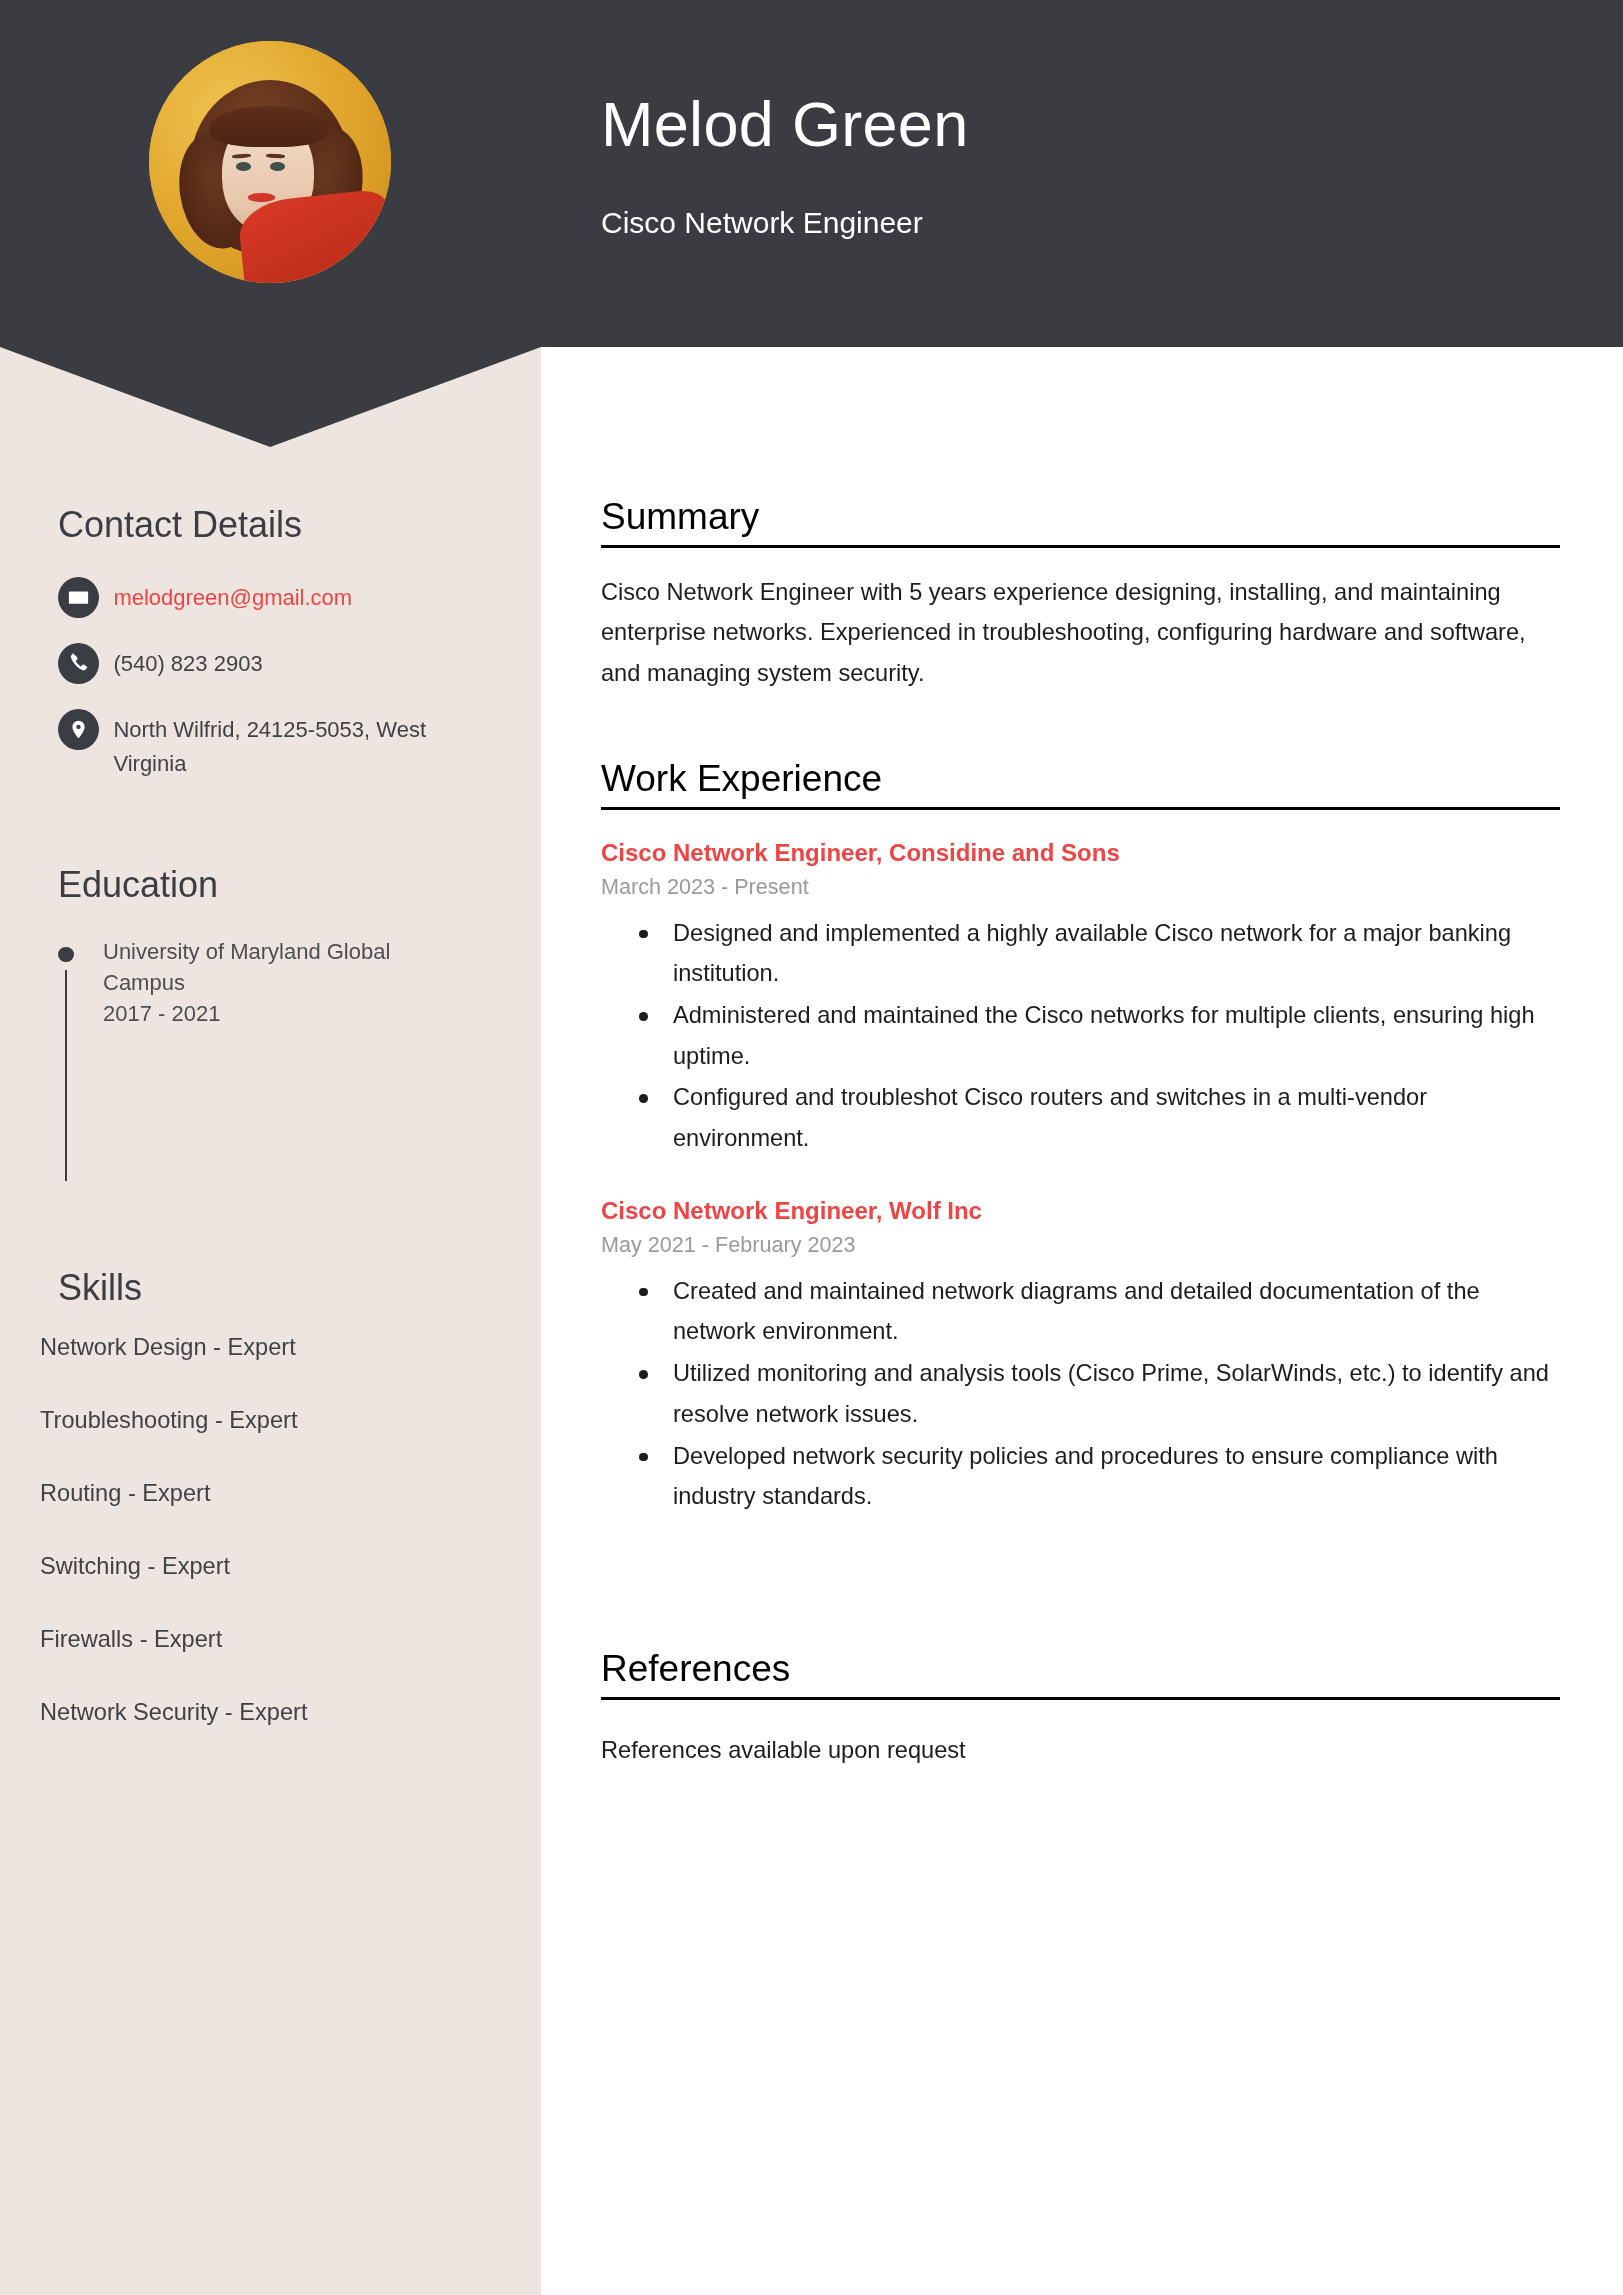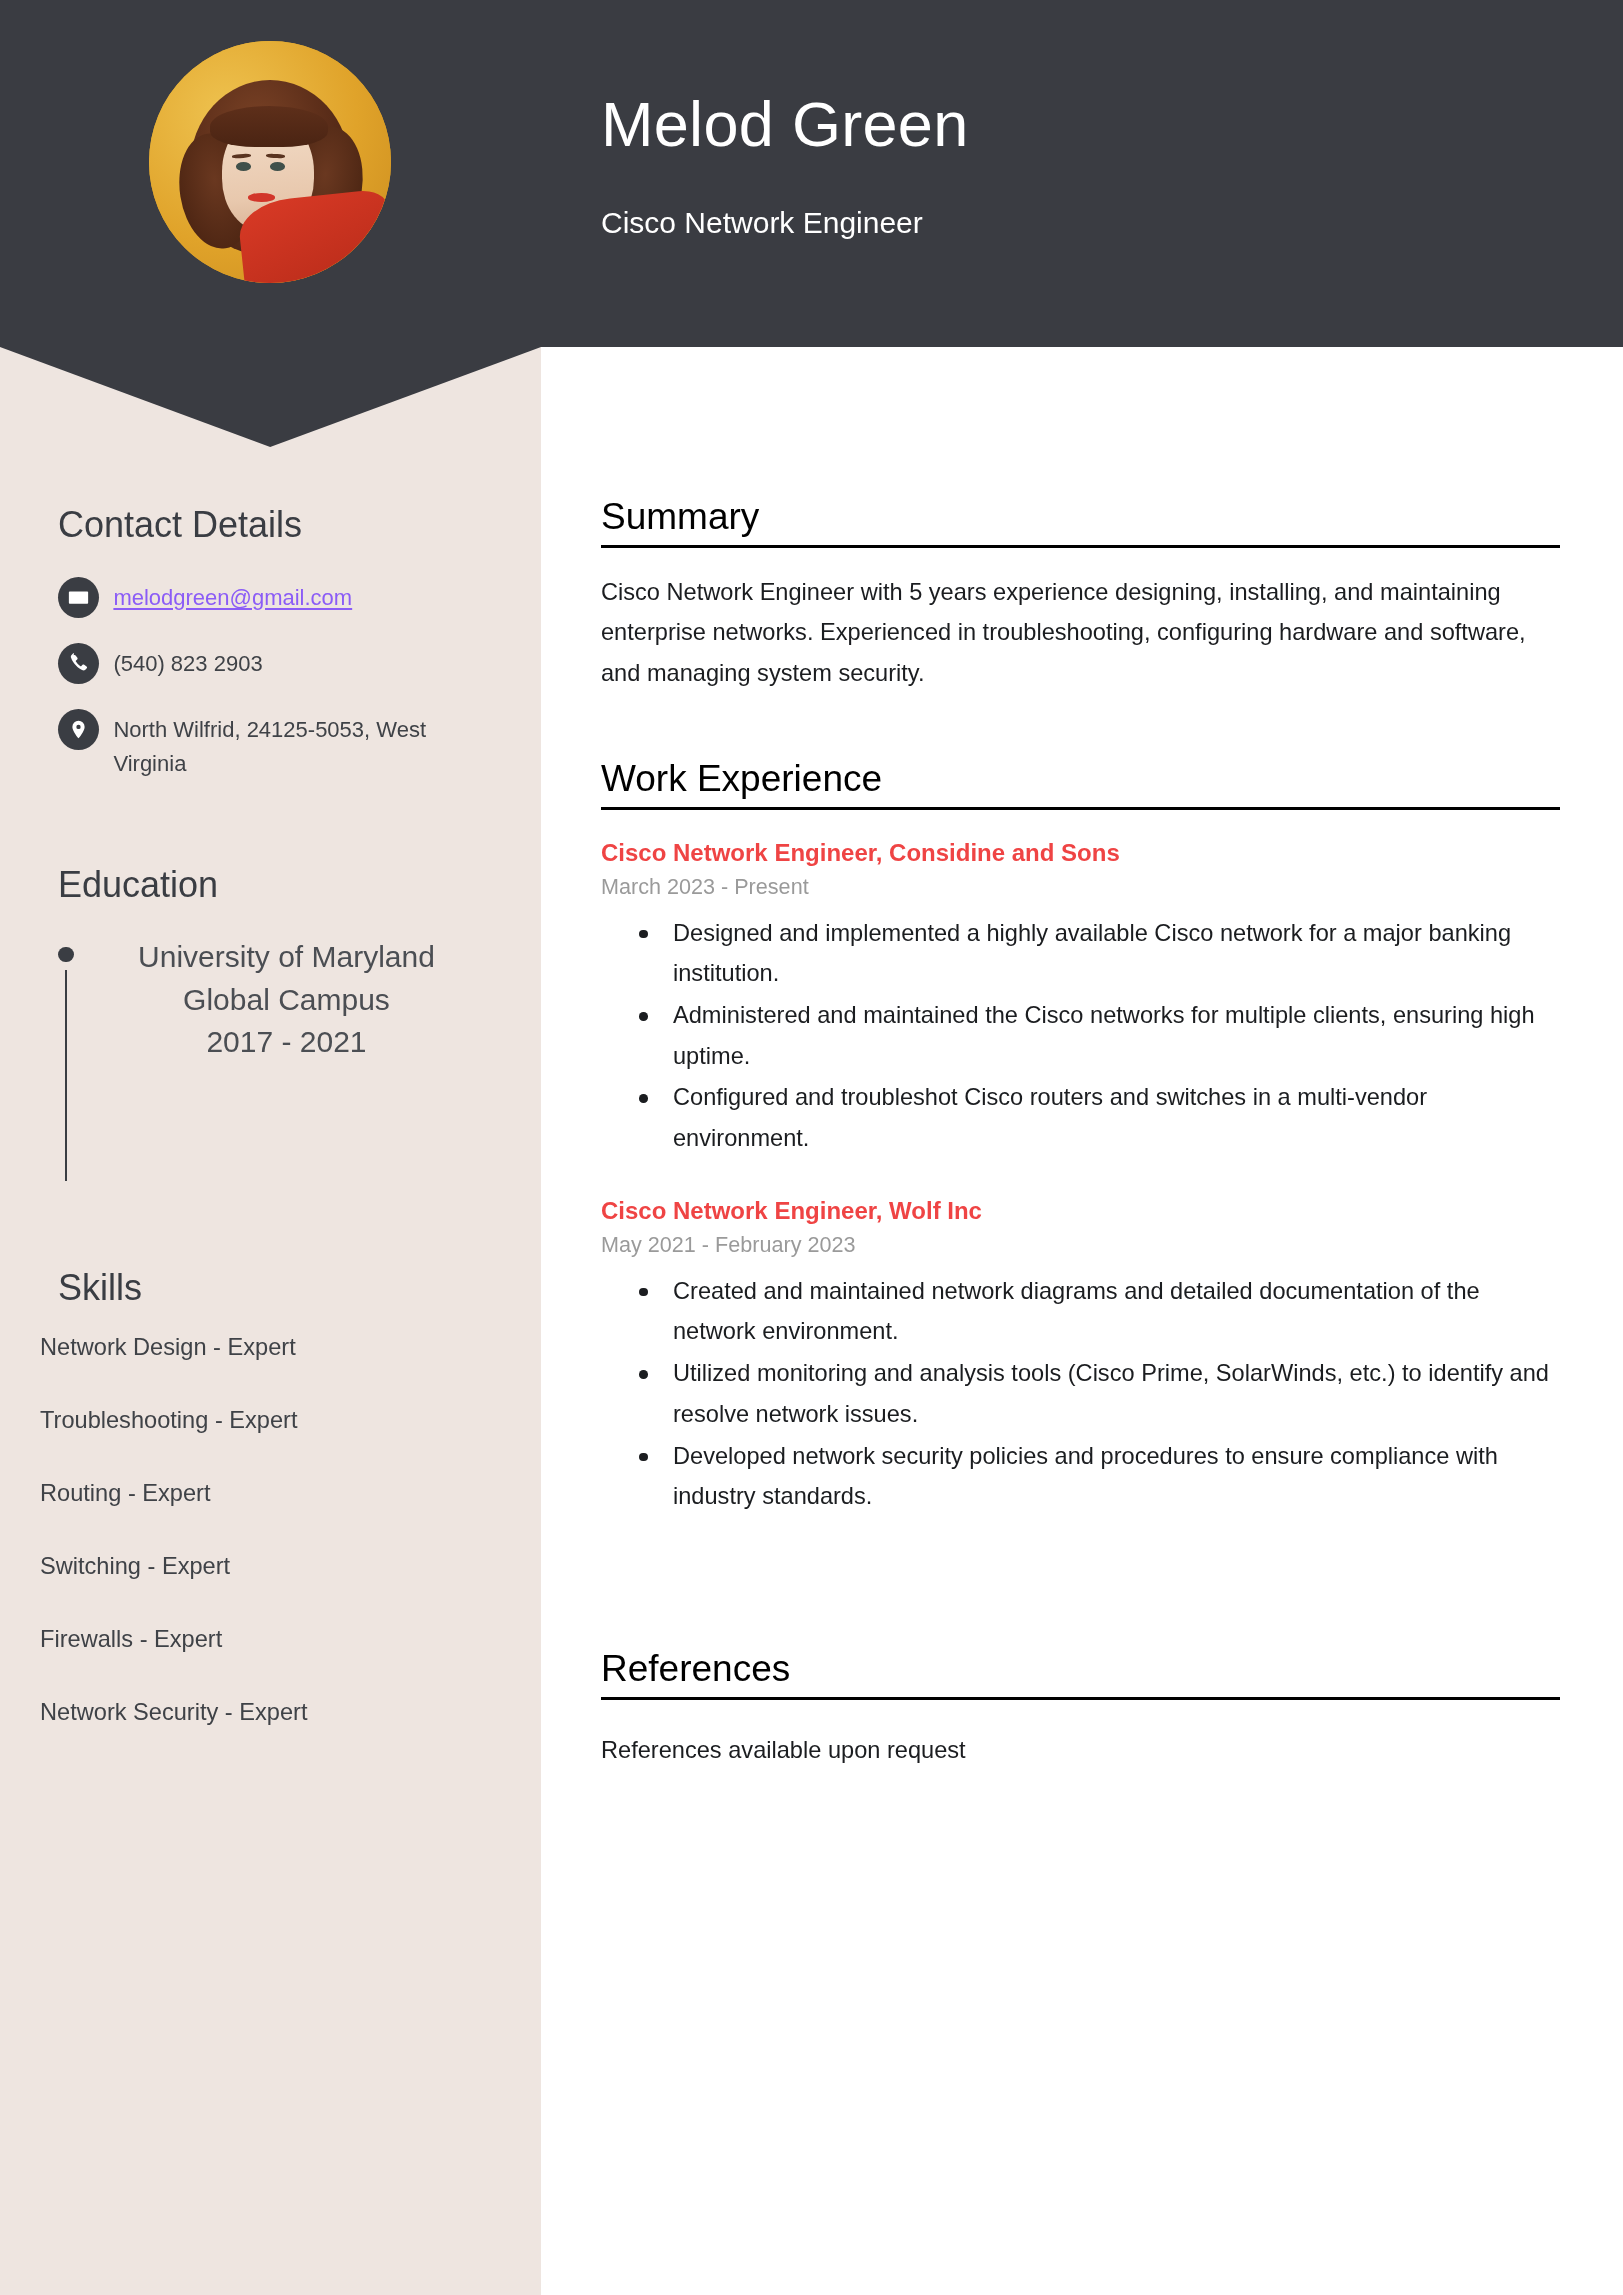--- a/index.html
+++ b/index.html
@@ -187,22 +187,21 @@
   }
   .ci svg { width:21px; height:21px; fill:#ffffff; display:block; }
   .ctext {
     font-size:22px;
     line-height:1.55;
     color:#3f4247;
     padding-top:3.9px;
     max-width:367px;
   }
   .ctext.link {
-    color:#8b5cf6;
-    text-decoration:underline;
+    color:#ef4444;
     text-underline-offset:3.3px;
   }
 
   
   .edu {
     position:absolute;
     left:58px; top:589px;
     width:458px;
   }
   .edu-bullet {
@@ -222,25 +221,24 @@
     margin-left:45px;
   }
   .edu-degree {
     font-size:25px;
     line-height:1.38;
     color:#2f3237;
     font-weight:400;
     max-width:367px;
   }
   .edu-school, .edu-dates {
-    font-size:30px;
+    font-size:22px;
     line-height:1.42;
     color:#4b4e53;
     max-width:367px;
-    text-align:center;
   }
 
   
   .skills {
     position:absolute;
     left:40px; top:987px;
     width:458px;
   }
   .skill {
     font-size:23.6px;

